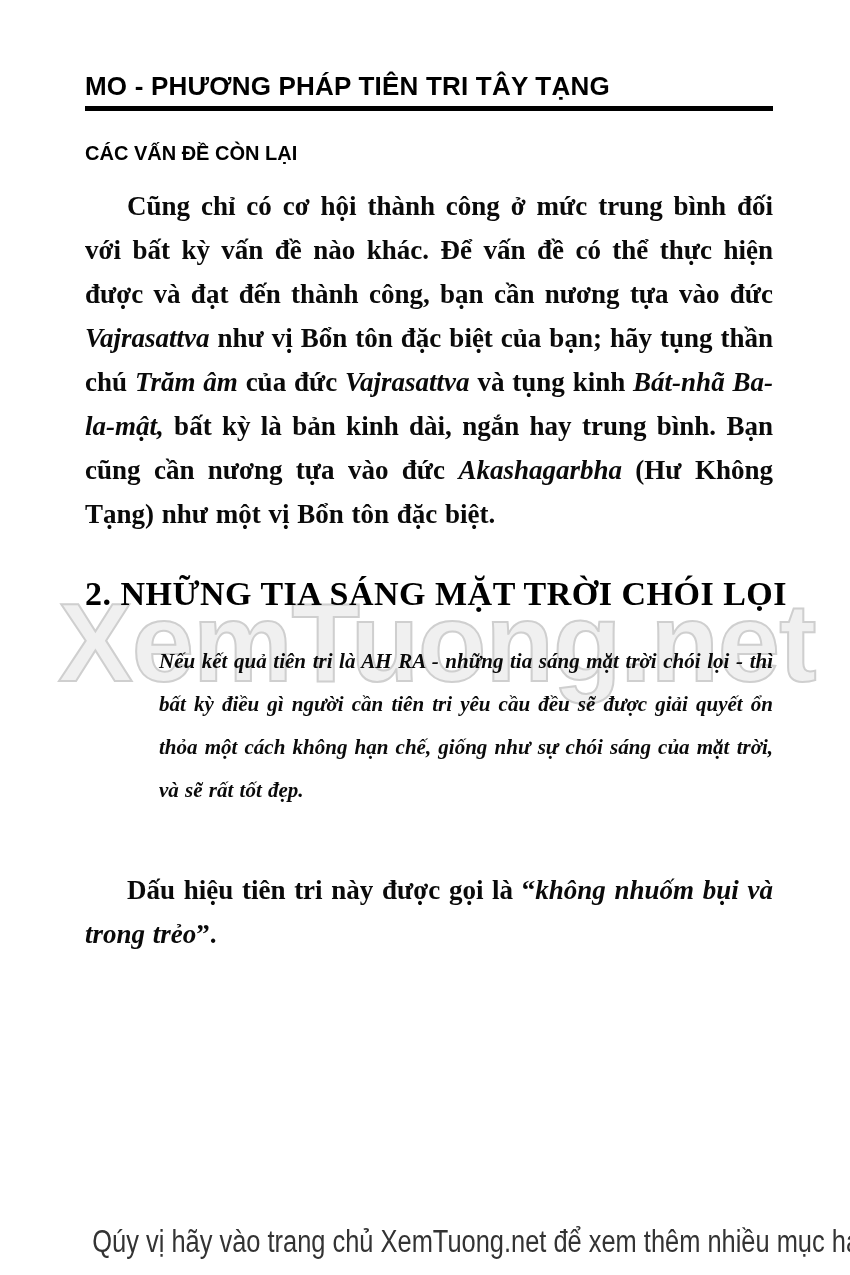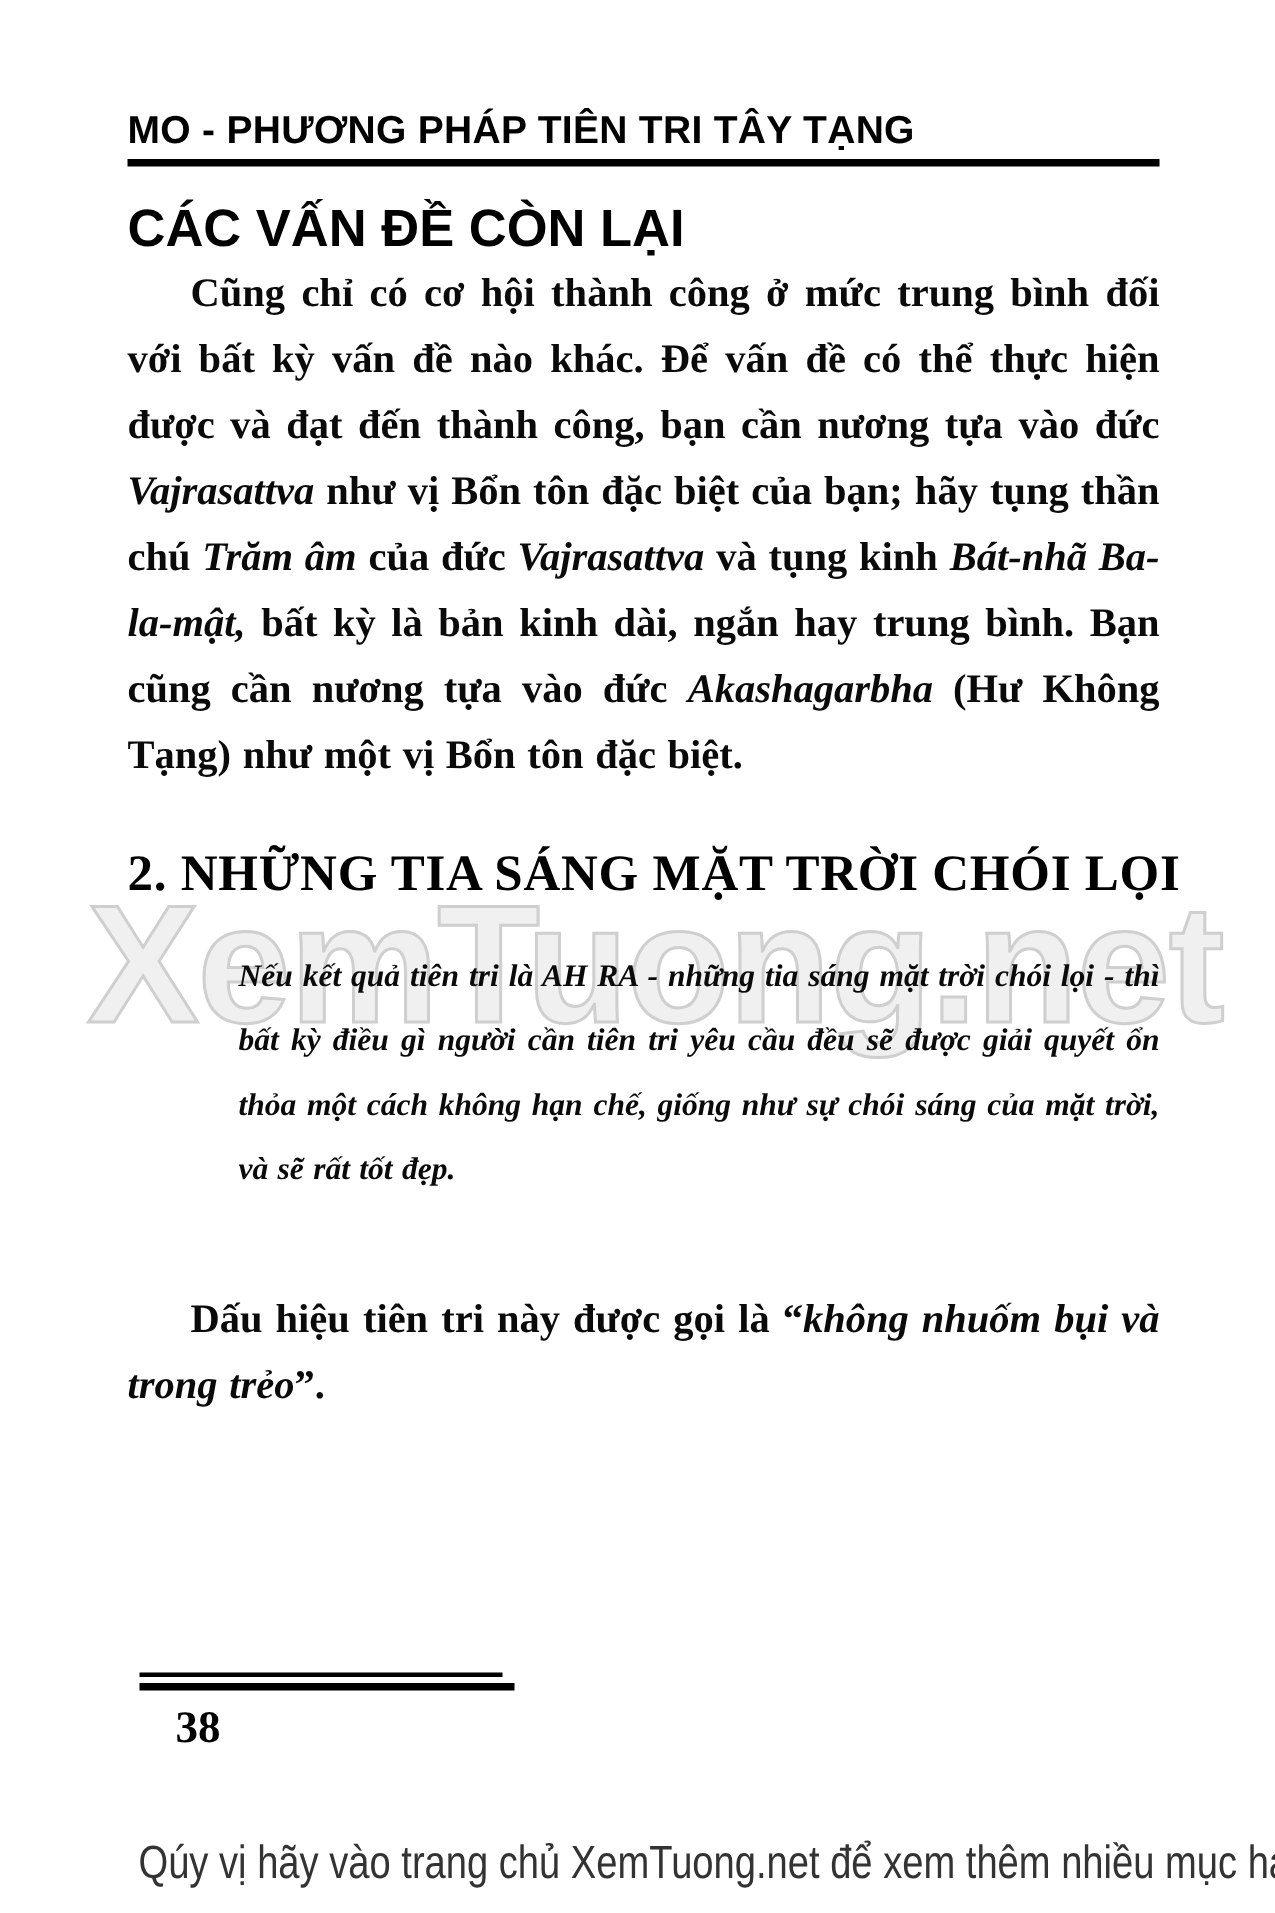--- a/index.html
+++ b/index.html
@@ -30,26 +30,26 @@
   }
   .head-rule {
     margin-top: 6px;
     height: 5px;
     background: #000;
   }
   .h1 {
     margin-top: 26px;
     font-family: "Liberation Sans", sans-serif;
     font-weight: 800;
-    font-size: 35px;
+    font-size: 20px;
     line-height: 32px;
     color: #000;
   }
   .body-par {
-    margin-top: 4px;
+    margin-top: 15px;
     font-weight: 700;
     font-size: 27px;
     line-height: 44px;
     text-align: justify;
     text-indent: 42px;
     word-spacing: 1px;
   }
   .body-par.second { margin-top: 22px; }
   .run-italic { font-style: italic; }
   .h2 {
@@ -148,23 +148,18 @@
 
 
     <div class="h2">2. NHỮNG TIA SÁNG MẶT TRỜI CHÓI LỌI</div>
 
     <div class="quote">Nếu kết quả tiên tri là AH RA - những tia sáng mặt trời chói lọi - thì bất kỳ điều gì người cần tiên tri yêu cầu đều sẽ được giải quyết ổn thỏa một cách không hạn chế, giống như sự chói sáng của mặt trời, và sẽ rất tốt đẹp.</div>
 
     <div class="body-par after-quote"><span>Dấu hiệu tiên tri này được gọi là “</span><span class="run-italic">không nhuốm bụi và trong trẻo</span><span>”.</span></div>
 
   </div>
 
-  <div class="footer">
-    <div class="footer-rule-thin"></div>
-    <div class="footer-rule-thick"></div>
-    <div class="page-number">38</div>
-  </div>
 
   <div class="banner">
     <span class="banner-inner">Qúy vị hãy vào trang chủ XemTuong.net để xem thêm nhiều mục hay khác</span>
   </div>
 
 </div>
 
 </body></html>

